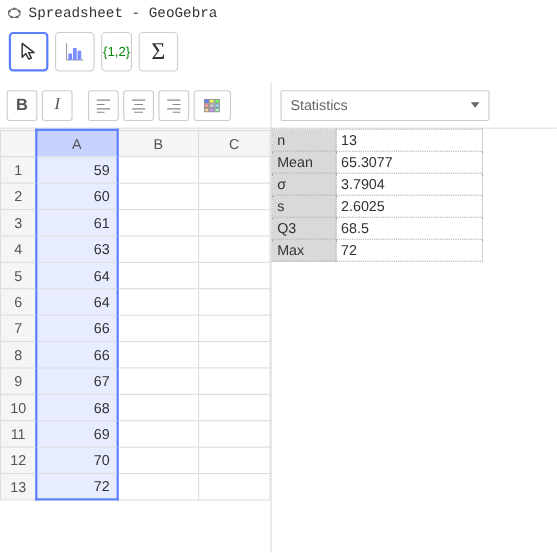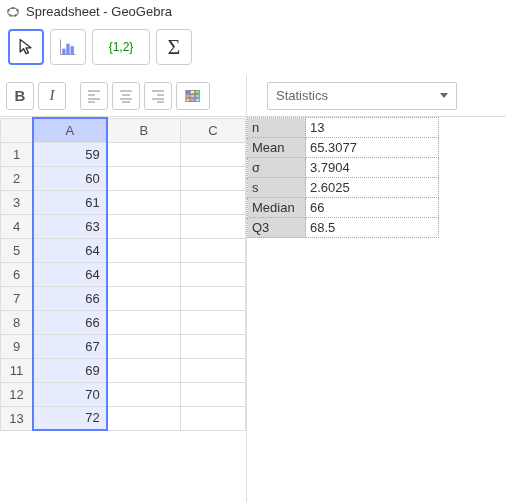--- a/index.html
+++ b/index.html
@@ -11,20 +11,21 @@
     height: 503px;
     overflow: hidden;
     color: #333;
   }
   .titlebar {
     display: flex;
     align-items: center;
     padding: 4px 6px;
     font-size: 13px;
     color: #333;
+    font-family: Liberation Mono, monospace;
   }
   .titlebar .logo {
     width: 14px; height: 14px;
     margin-right: 6px;
     display: inline-flex;
   }
   .toolbar {
     display: flex;
     gap: 6px;
     padding: 6px 8px 10px 8px;
@@ -41,21 +42,21 @@
     cursor: pointer;
   }
   .tool.active {
     border: 2px solid #5c7fff;
   }
   .tool svg { width: 20px; height: 20px; }
   .tool.onetwo {
     color: #0a8a0a;
     font-size: 12px;
     font-weight: 500;
-    width: 58px;
+    width: 28px;
   }
   .tool.sigma { font-size: 22px; font-family: 'Times New Roman', serif; }
   .main {
     display: flex;
     height: calc(100% - 76px);
   }
   .left {
     flex: 0 0 247px;
     border-right: 1px solid #ddd;
   }
@@ -142,21 +143,20 @@
     height: 28px;
     border: 1px solid #ccc;
     border-radius: 2px;
     display: flex;
     align-items: center;
     justify-content: space-between;
     padding: 0 8px;
     color: #666;
     cursor: pointer;
     background: #fff;
-    margin-left: 12px;
   }
   .dropdown .caret {
     width: 0; height: 0;
     border-left: 4px solid transparent;
     border-right: 4px solid transparent;
     border-top: 5px solid #666;
   }
   .stats {
     padding: 0;
   }
@@ -326,20 +326,26 @@
               <td class="colB"></td>
               <td class="colC"></td>
             </tr>
             <tr>
               <th>9</th>
               <td class="colA selcol">67</td>
               <td class="colB"></td>
               <td class="colC"></td>
             </tr>
             <tr>
+              <th>10</th>
+              <td class="colA selcol">68</td>
+              <td class="colB"></td>
+              <td class="colC"></td>
+            </tr>
+            <tr>
               <th>11</th>
               <td class="colA selcol">69</td>
               <td class="colB"></td>
               <td class="colC"></td>
             </tr>
             <tr>
               <th>12</th>
               <td class="colA selcol">70</td>
               <td class="colB"></td>
               <td class="colC"></td>
@@ -375,24 +381,24 @@
             </tr>
             <tr>
               <td class="lab">σ</td>
               <td>3.7904</td>
             </tr>
             <tr>
               <td class="lab">s</td>
               <td>2.6025</td>
             </tr>
             <tr>
-              <td class="lab">Median</td>
-              <td>66</td>
-            </tr>
-            <tr>
               <td class="lab">Q3</td>
               <td>68.5</td>
+            </tr>
+            <tr>
+              <td class="lab">Max</td>
+              <td>72</td>
             </tr>
           </tbody>
       </table>
     </div>
   </div>
 </div>
 
 </body></html>

